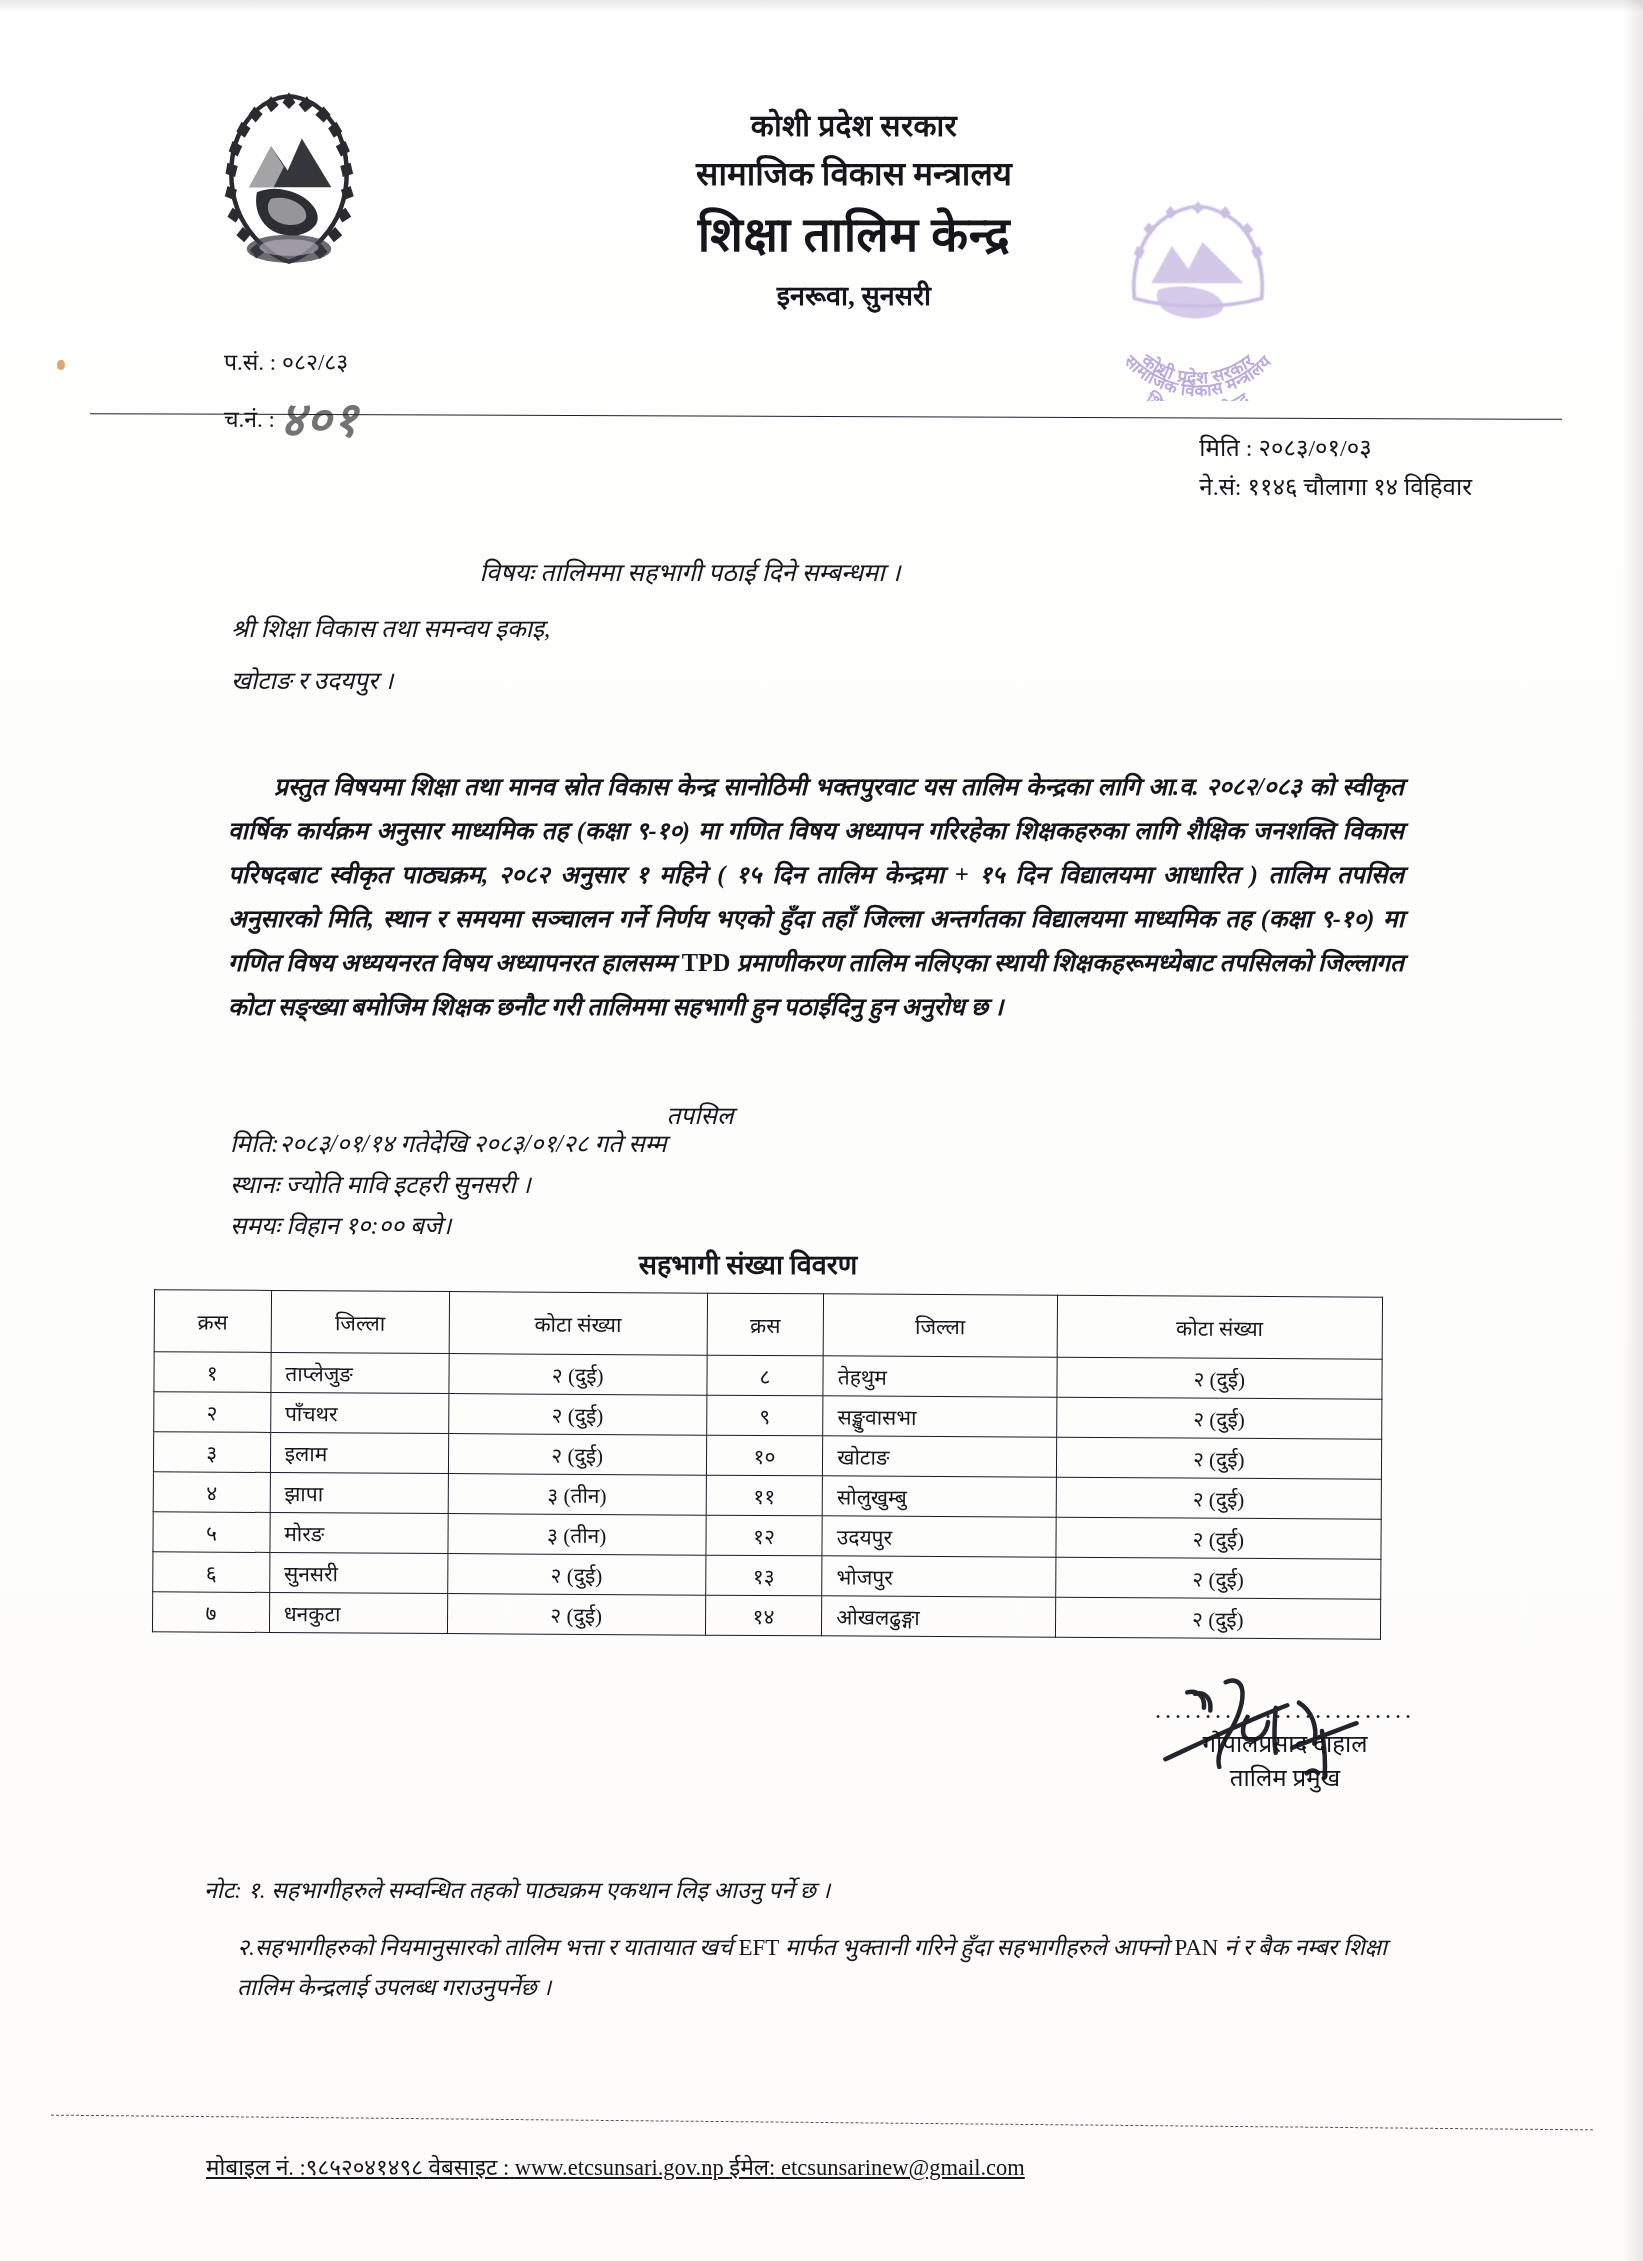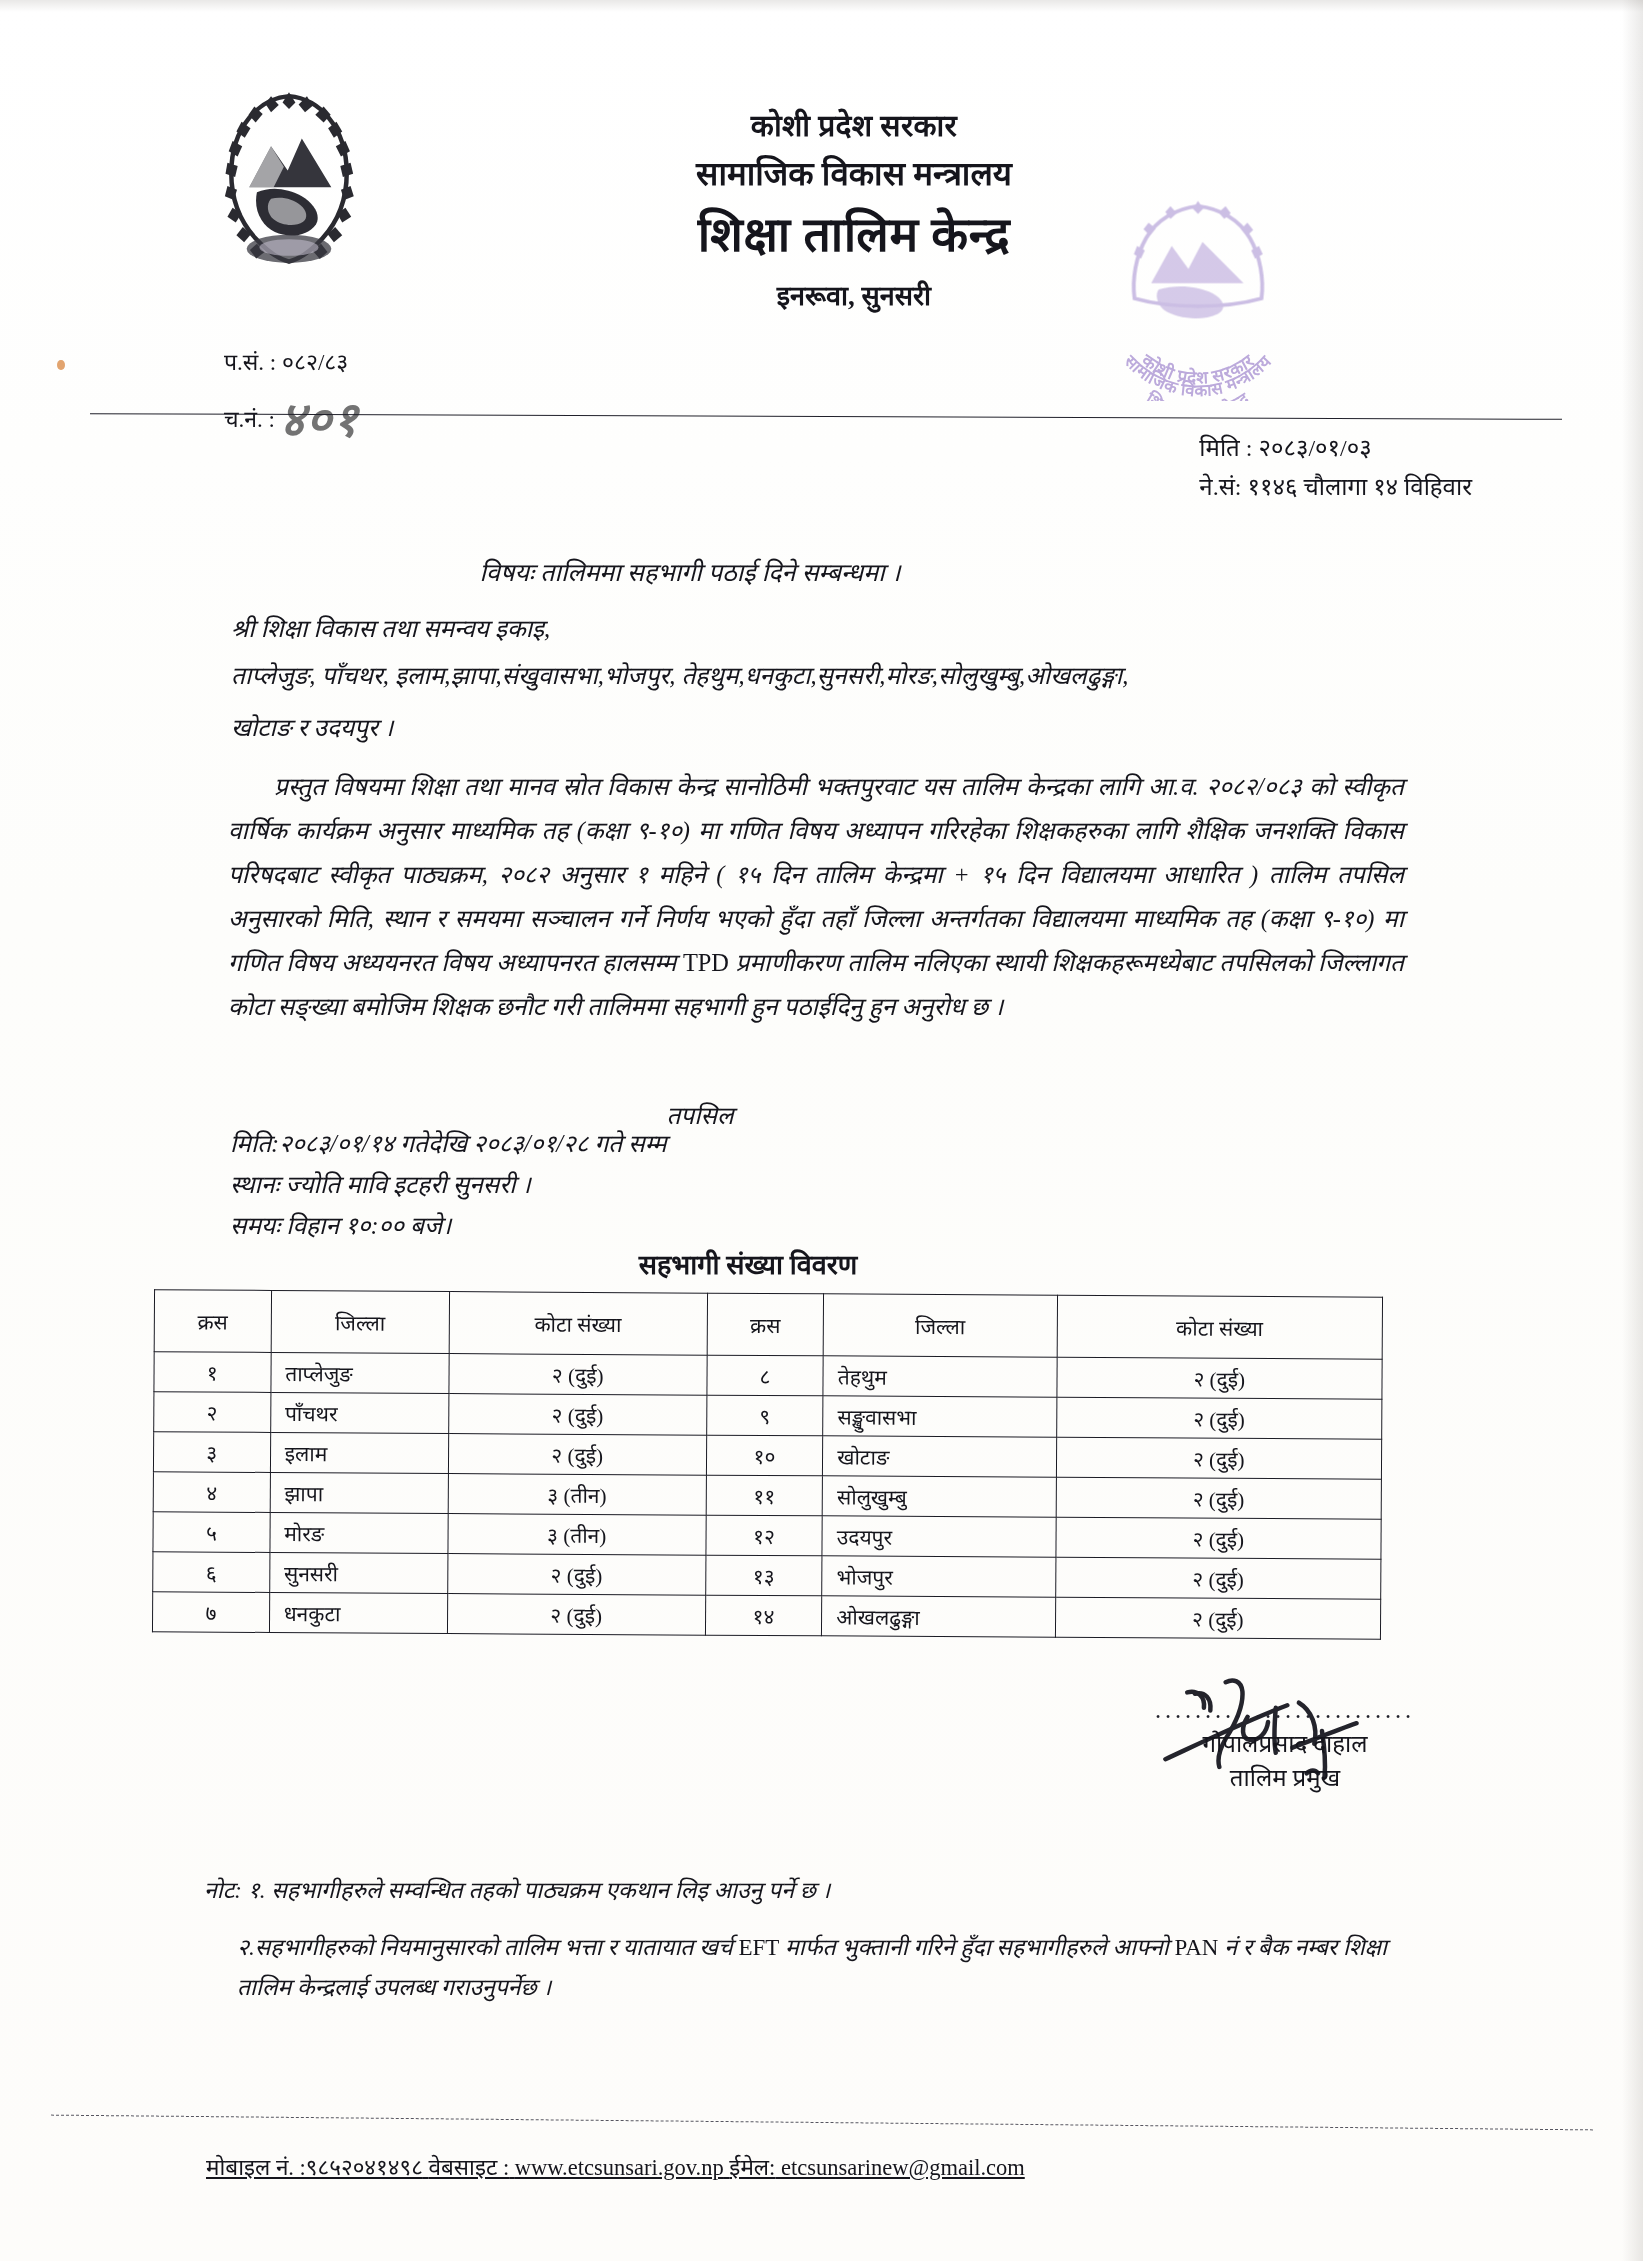--- a/index.html
+++ b/index.html
@@ -167,20 +167,21 @@
   
   .body-para {
     position: absolute;
     left: 228px; top: 765px;
     width: 1176px;
     font-size: 24.4px;
     font-style: italic;
     line-height: 1.80;
     text-align: justify;
     text-justify: inter-word;
+    font-weight: bold;
   }
   .body-para .indent { display: inline-block; width: 46px; }
   .latin { font-style: normal; font-family: "Liberation Serif", serif; }
 
   
   .tapasil-title {
     position: absolute;
     left: 0; top: 1074px;
     width: 100%;
     text-align: center;
@@ -411,21 +412,20 @@
 
   <div class="date-block">
     <div>मिति : २०८३/०१/०३</div>
     <div>ने.सं: ११४६ चौलागा १४ विहिवार</div>
   </div>
 
   <div class="subject">विषयः तालिममा सहभागी पठाई दिने सम्बन्धमा ।</div>
 
   <div class="addressee">
     <div>श्री शिक्षा विकास तथा समन्वय इकाइ,</div>
-    <div class="line2">ताप्लेजुङ, पाँचथर, इलाम,झापा,संखुवासभा,भोजपुर, तेहथुम,धनकुटा,सुनसरी,मोरङ,सोलुखुम्बु,ओखलढुङ्गा,</div>
     <div class="line3">खोटाङ र उदयपुर  ।</div>
   </div>
 
   <div class="body-para">
     <span class="indent"></span><span>प्रस्तुत विषयमा शिक्षा तथा मानव स्रोत विकास केन्द्र सानोठिमी भक्तपुरवाट यस तालिम केन्द्रका लागि आ.व. २०८२/०८३ को स्वीकृत वार्षिक कार्यक्रम अनुसार माध्यमिक तह (कक्षा ९-१०) मा गणित विषय अध्यापन गरिरहेका शिक्षकहरुका लागि शैक्षिक जनशक्ति विकास परिषदबाट स्वीकृत पाठ्यक्रम, २०८२ अनुसार १ महिने ( १५ दिन तालिम केन्द्रमा  + १५ दिन विद्यालयमा आधारित ) तालिम तपसिल अनुसारको मिति, स्थान र समयमा सञ्चालन गर्ने निर्णय भएको हुँदा तहाँ जिल्ला अन्तर्गतका विद्यालयमा माध्यमिक तह (कक्षा ९-१०) मा गणित विषय अध्ययनरत विषय अध्यापनरत हालसम्म </span><span class="latin">TPD</span><span> प्रमाणीकरण तालिम नलिएका स्थायी शिक्षकहरूमध्येबाट तपसिलको जिल्लागत कोटा सङ्ख्या बमोजिम  शिक्षक छनौट गरी तालिममा सहभागी हुन पठाईदिनु हुन अनुरोध छ ।</span>
   </div>
 
   <div class="tapasil-title">तपसिल</div>
   <div class="tapasil-list">
     <div>मिति:२०८३/०१/१४ गतेदेखि २०८३/०१/२८ गते सम्म</div>

